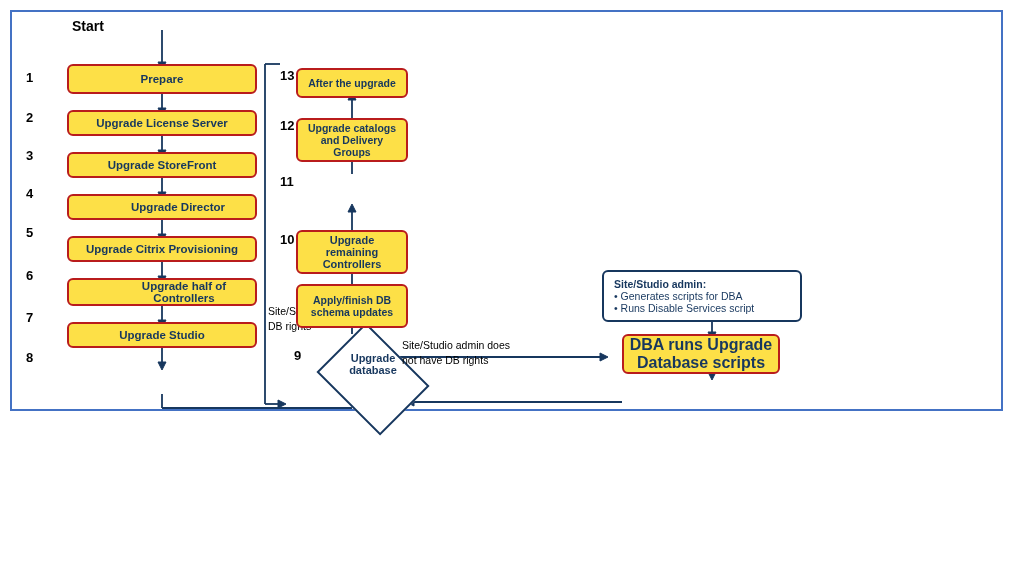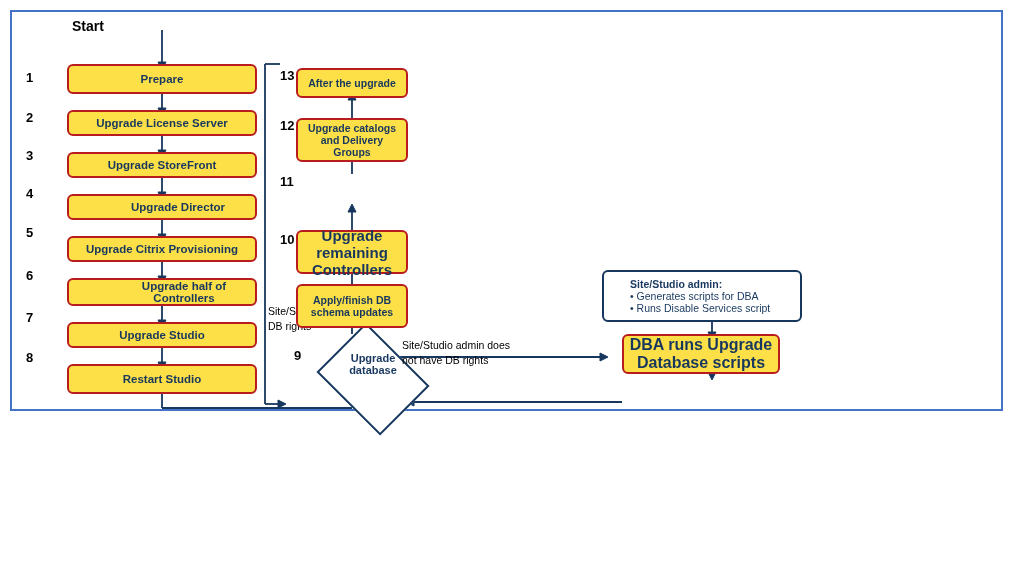--- a/index.html
+++ b/index.html
@@ -199,56 +199,53 @@
   <div class="step-box" style="left:55px;top:266px;width:190px;height:28px;padding-left:48px;">
     <span>Upgrade half of Controllers</span>
   </div>
 
   <span class="step-num" style="left:14px;top:298px;">7</span>
   <div class="step-box" style="left:55px;top:310px;width:190px;height:26px;">
     <span>Upgrade Studio</span>
   </div>
 
   <span class="step-num" style="left:14px;top:338px;">8</span>
-  <div class="step-box" style="left:55px;top:352px;width:190px;height:30px;">
-    <span>Restart Studio</span>
-  </div>
 
   <span class="step-num" style="left:282px;top:336px;">9</span>
   <div style="position:absolute;left:296px;top:322px;width:90px;height:72px;">
     <div class="diamond"></div>
     <div class="diamond-text" style="top:18px;left:20px;">Upgrade<br>database</div>
   </div>
 
   <div class="note-text" style="left:256px;top:292px;width:110px;">Site/Studio admin has DB rights</div>
 
   <div class="note-text" style="left:390px;top:326px;width:140px;">Site/Studio admin does<br>not have DB rights</div>
 
   <div class="step-box" style="left:284px;top:272px;width:112px;height:44px;font-size:10.5px;">
     <span>Apply/finish DB schema updates</span>
   </div>
 
   <span class="step-num" style="left:268px;top:220px;">10</span>
-  <div class="step-box" style="left:284px;top:218px;width:112px;height:44px;font-size:15px;">
+  <div class="step-box" style="left:284px;top:218px;width:112px;height:44px;font-size:11px;">
     <span>Upgrade remaining Controllers</span>
   </div>
 
   <span class="step-num" style="left:268px;top:162px;">11</span>
 
   <span class="step-num" style="left:268px;top:106px;">12</span>
   <div class="step-box" style="left:284px;top:106px;width:112px;height:44px;font-size:10.5px;">
     <span>Upgrade catalogs and Delivery Groups</span>
   </div>
 
   <span class="step-num" style="left:268px;top:56px;">13</span>
   <div class="step-box" style="left:284px;top:56px;width:112px;height:30px;font-size:10.5px;">
     <span>After the upgrade</span>
   </div>
 
-  <div class="side-box" style="left:590px;top:258px;width:200px;text-align:left;padding:6px 26px;font-weight:normal;">
+  <div class="side-box" style="left:590px;top:258px;width:200px;text-align:left;padding:6px 10px;font-weight:normal;">
     <strong>Site/Studio admin:</strong><br>
     <span>• Generates scripts for DBA</span><br>
     <span>• Runs Disable Services script</span>
   </div>
 
   <div class="step-box" style="left:610px;top:322px;width:158px;height:40px;font-size:16px;">
     <span>DBA runs Upgrade Database scripts</span>
   </div>
 
 

